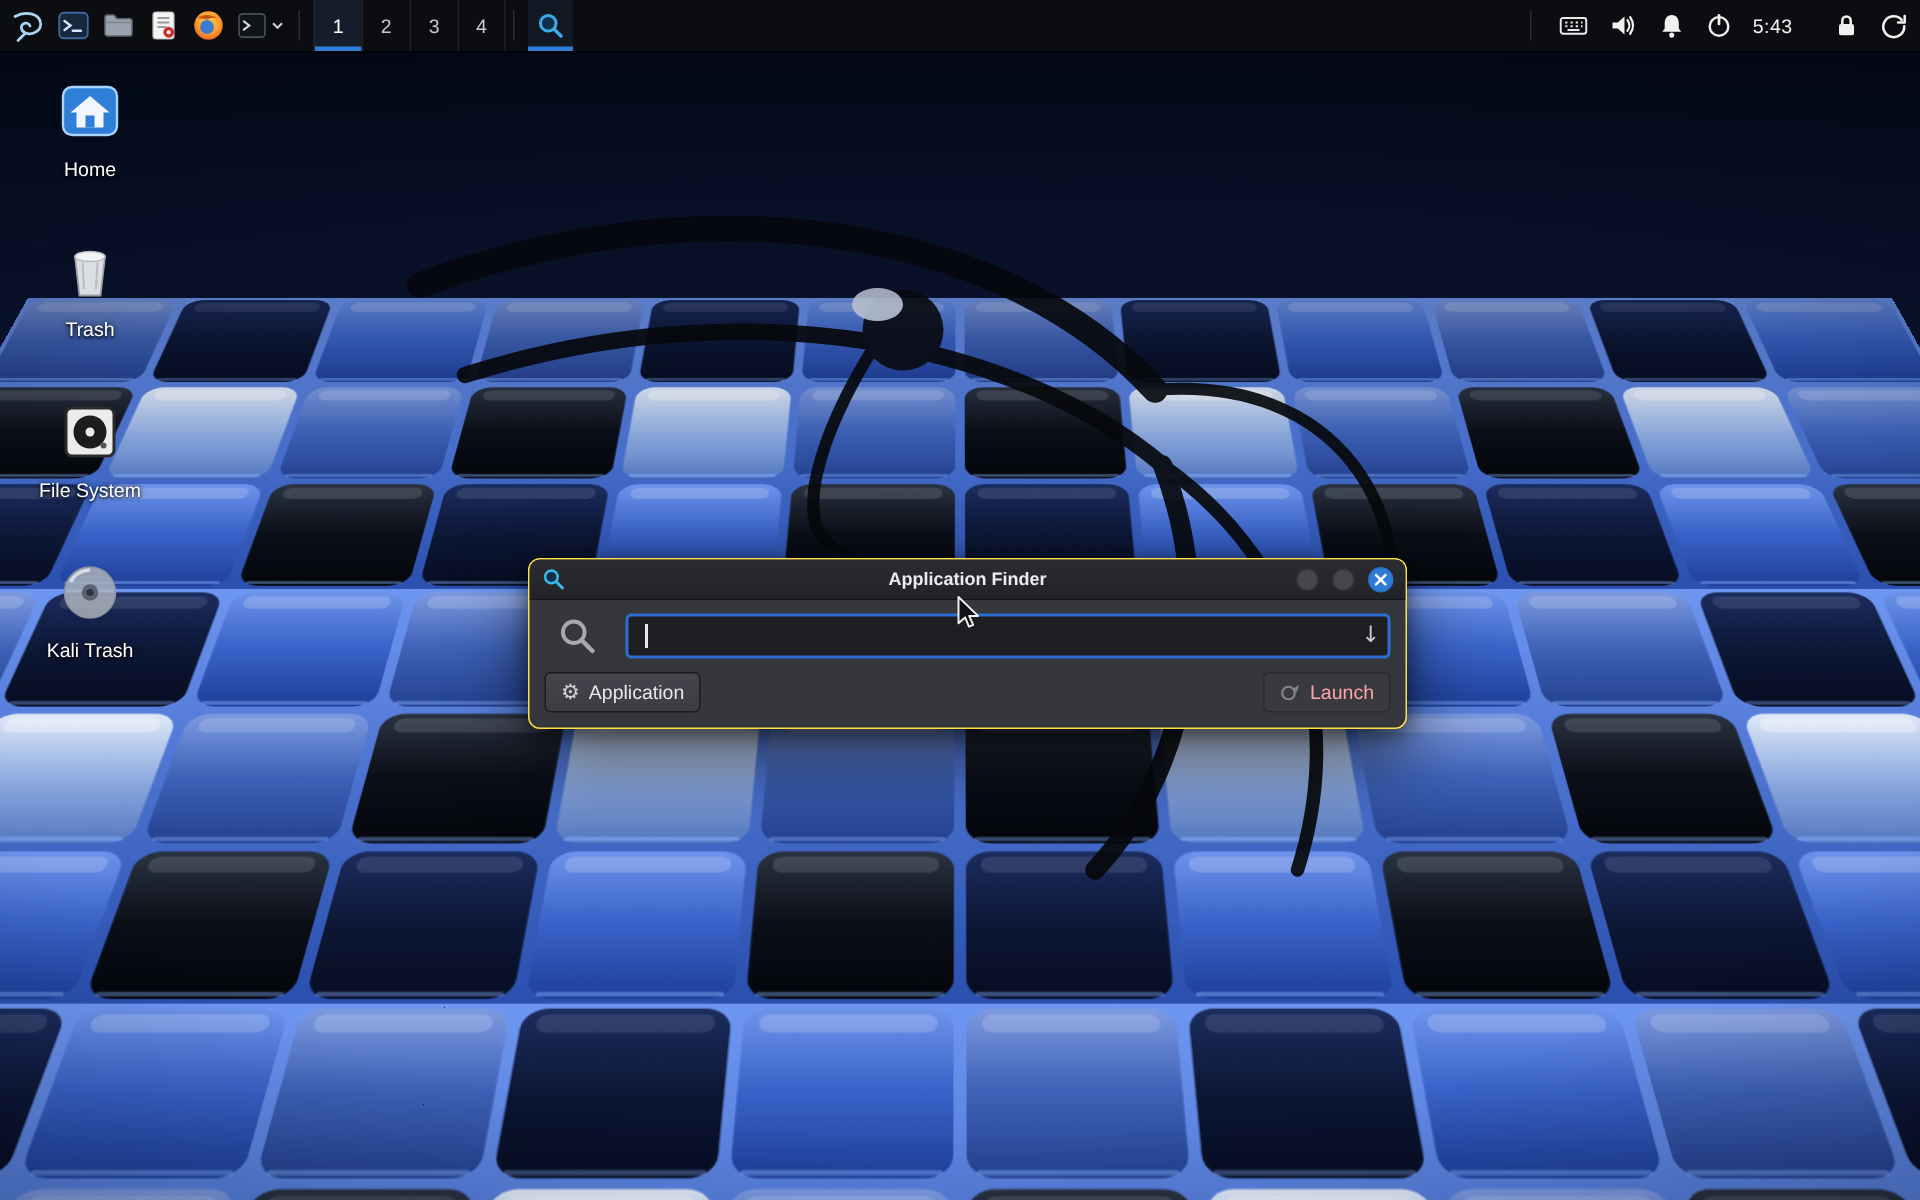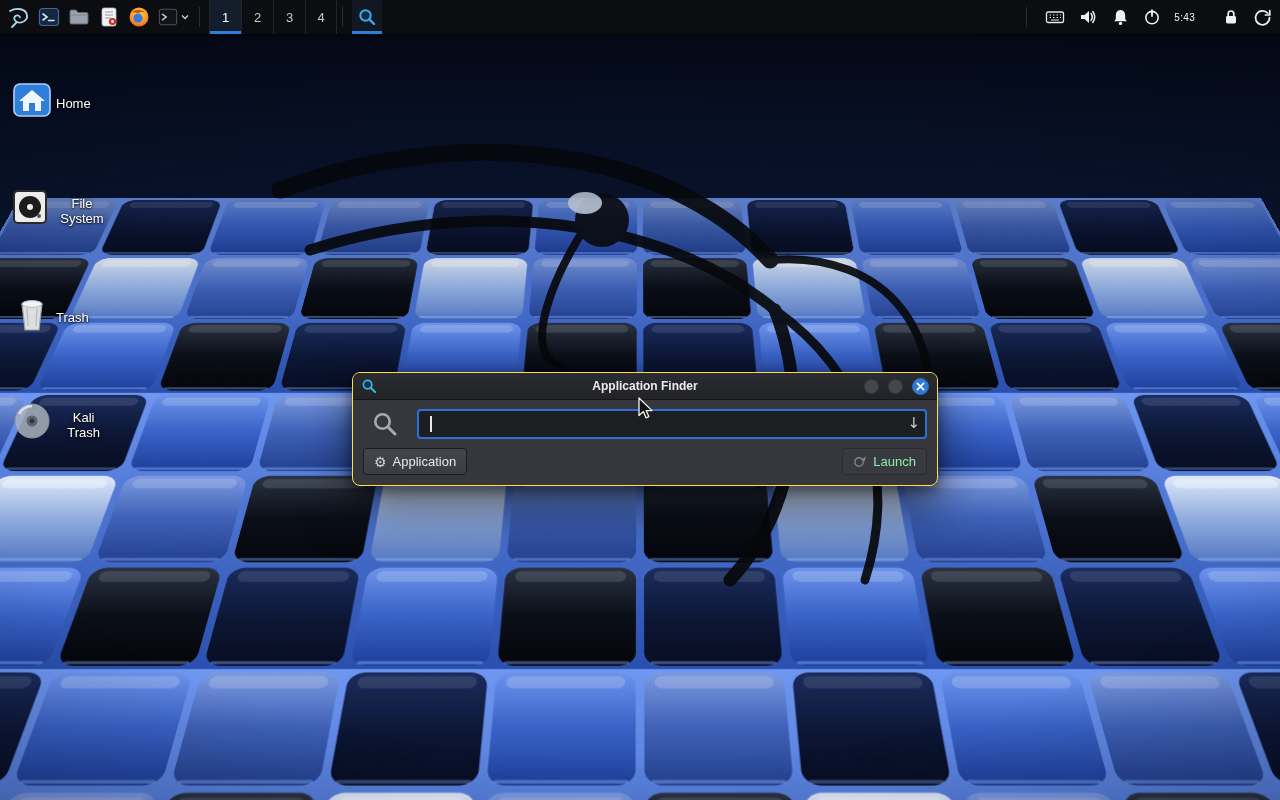--- a/index.html
+++ b/index.html
@@ -27,26 +27,26 @@
   .panel-right { padding-right:8px; gap:13px; }
   .launcher { width:30px; height:34px; display:flex; align-items:center; justify-content:center; cursor:pointer; }
   .psep { width:1px; height:20px; background:#2b2d33; margin:0 5px; }
   .pager { display:flex; height:100%; margin-left:4px; }
   .ws { width:32px; height:100%; display:flex; align-items:center; justify-content:center;
     color:#c9c9cc; border-left:1px solid #232429; cursor:pointer; }
   .ws:last-child { border-right:1px solid #232429; }
   .ws.active { color:#ffffff; background:rgba(64,128,220,.14); box-shadow:inset 0 -3px 0 #2f7fd8; }
   .task { width:30px; height:100%; display:flex; align-items:center; justify-content:center;
     background:rgba(64,128,220,.10); box-shadow:inset 0 -3px 0 #2f7fd8; cursor:pointer; margin-left:4px; }
-  .clock { font-size:10px; color:#f2f2f2; letter-spacing:.3px; }
+  .clock { font-size:13px; color:#f2f2f2; letter-spacing:.3px; }
   .tray-btn { display:flex; align-items:center; justify-content:center; height:34px; cursor:pointer; }
 
   
   .desktop-icons { position:absolute; left:8px; top:50px; width:104px; z-index:10; }
-  .desktop-icon { width:104px; height:100px; display:flex; align-items:center;
+  .desktop-icon { width:104px; height:100px; display:flex; flex-direction:column; align-items:center;
     justify-content:flex-start; cursor:pointer; margin-bottom:7px; }
   .desktop-icon .art { width:48px; height:48px; display:flex; align-items:center; justify-content:center; }
   .desktop-icon .label { margin-top:7px; color:#ffffff; font-size:13px; text-align:center;
     text-shadow:0 1px 2px rgba(0,0,0,.95), 0 0 4px rgba(0,0,0,.7); }
 
   
   .dialog { position:absolute; left:352px; top:372px; width:586px; z-index:40;
     background:#36373d; border:1px solid #fde047; border-radius:8px;
     box-shadow:0 20px 50px rgba(0,0,0,.6), 0 4px 14px rgba(0,0,0,.5); overflow:hidden; }
   .titlebar { height:27px; display:flex; align-items:center; padding:0 8px;
@@ -64,21 +64,21 @@
   .entry-wrap { position:relative; flex:1; margin-left:10px; }
   .entry { width:100%; height:30px; background:#1d1e22; border:2px solid #2b6fd4; border-radius:4px;
     color:#e8e8e8; font-size:13px; padding:0 26px 0 10px; outline:none; font-family:"Liberation Sans",sans-serif; }
   .caret { position:absolute; left:13px; top:7px; width:1.5px; height:16px; background:#e8e8e8; }
   .entry-arrow { position:absolute; right:7px; top:5px; color:#c9cace; font-size:15px;
     font-family:"DejaVu Sans",sans-serif; pointer-events:none; }
   .button-row { display:flex; align-items:center; margin-top:9px; }
   .btn { height:27px; display:inline-flex; align-items:center; gap:6px; padding:0 10px;
     font-size:13px; border-radius:4px; cursor:pointer; }
   .btn-prefs { background:linear-gradient(180deg,#45464d,#3c3d44); border:1px solid #1b1c1f; color:#e8e8e8; }
-  .btn-launch { margin-left:auto; background:#393a40; border:1px solid #2a2b30; color:#86efac; cursor:default; }
+  .btn-launch { margin-left:auto; background:#393a40; border:1px solid #2a2b30; color:#fca5a5; cursor:default; }
   .gear-glyph { font-family:"DejaVu Sans",sans-serif; font-size:14px; color:#d2d3d7; }
 
   
   .cursor { position:absolute; left:637px; top:397px; z-index:60; pointer-events:none; }
 </style>
 </head>
 <body>
 
 <div class="screen">
 
@@ -180,38 +180,38 @@
           <path d="M22 12 L35 23 L31 23 L31 33 L13 33 L13 23 L9 23 Z" fill="#f2f7ff"></path>
           <rect x="19" y="25" width="6" height="8" fill="#2f7fd8"></rect>
         </svg>
       </span>
       <span class="label">Home</span>
     </div>
 
     <div class="desktop-icon">
       <span class="art">
         <svg width="44" height="44" viewBox="0 0 44 44">
+          <path d="M12 12 L32 12 L29 38 L15 38 Z" fill="#dcdee2" stroke="#9aa0a8" stroke-width="1.2"></path>
+          <ellipse cx="22" cy="12" rx="10" ry="3.4" fill="#f2f3f5" stroke="#b5bac2" stroke-width="1"></ellipse>
+          <path d="M17 16 L18 34 M27 16 L26 34" stroke="#b9bec6" stroke-width="1.4" fill="none"></path>
+        </svg>
+      </span>
+      <span class="label">Trash</span>
+    </div>
+
+    <div class="desktop-icon">
+      <span class="art">
+        <svg width="44" height="44" viewBox="0 0 44 44">
           <rect x="6" y="6" width="32" height="32" rx="4" fill="#ececec" stroke="#2a2a2a" stroke-width="2"></rect>
           <circle cx="22" cy="22" r="11" fill="#1c1c1e"></circle>
           <circle cx="22" cy="22" r="3" fill="#ececec"></circle>
           <circle cx="31" cy="31" r="2" fill="#555"></circle>
         </svg>
       </span>
       <span class="label">File System</span>
-    </div>
-
-    <div class="desktop-icon">
-      <span class="art">
-        <svg width="44" height="44" viewBox="0 0 44 44">
-          <path d="M12 12 L32 12 L29 38 L15 38 Z" fill="#dcdee2" stroke="#9aa0a8" stroke-width="1.2"></path>
-          <ellipse cx="22" cy="12" rx="10" ry="3.4" fill="#f2f3f5" stroke="#b5bac2" stroke-width="1"></ellipse>
-          <path d="M17 16 L18 34 M27 16 L26 34" stroke="#b9bec6" stroke-width="1.4" fill="none"></path>
-        </svg>
-      </span>
-      <span class="label">Trash</span>
     </div>
 
     <div class="desktop-icon">
       <span class="art">
         <svg width="44" height="44" viewBox="0 0 44 44">
           <circle cx="22" cy="22" r="17" fill="#aab1bc" opacity=".85"></circle>
           <circle cx="22" cy="22" r="17" fill="none" stroke="#8d949f" stroke-width="1"></circle>
           <circle cx="22" cy="22" r="5.5" fill="#5b6270"></circle>
           <circle cx="22" cy="22" r="2.4" fill="#2e3340"></circle>
           <path d="M9 15 A15 15 0 0 1 22 7" stroke="#e8edf4" stroke-width="2.4" fill="none" opacity=".8"></path>

